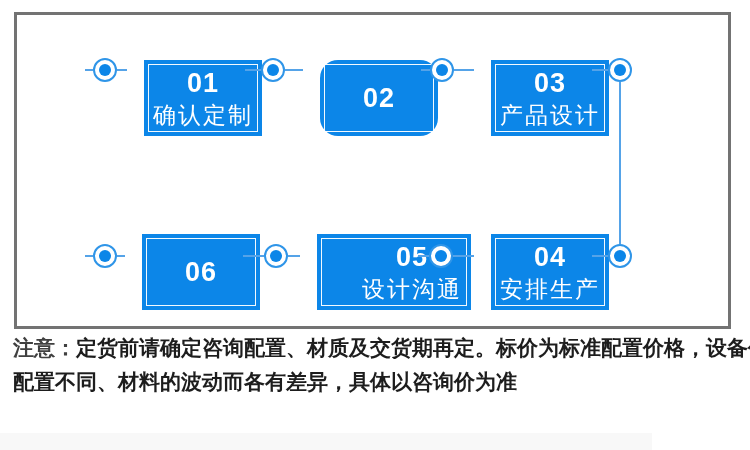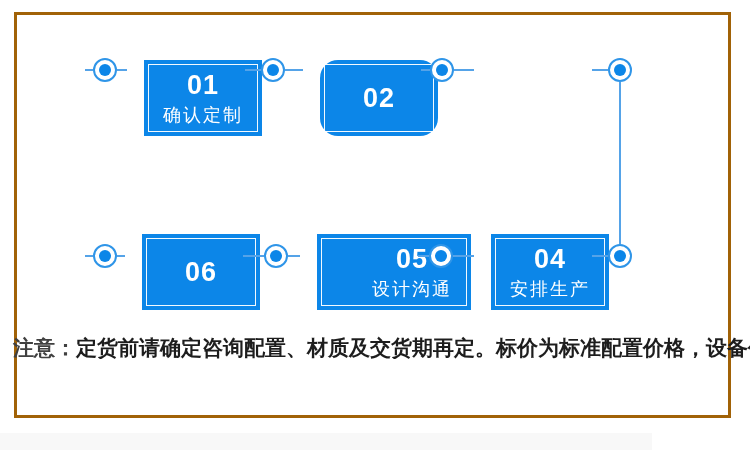--- a/index.html
+++ b/index.html
@@ -5,40 +5,40 @@
   html,body{margin:0;padding:0;}
   body{
     width:750px;height:450px;position:relative;overflow:hidden;
     background:#ffffff;
     font-family:"Liberation Sans","DejaVu Sans",sans-serif;
   }
   .stage{position:absolute;left:0;top:0;width:750px;height:450px;}
 
   
   .panel{
-    position:absolute;left:14px;top:12px;width:717px;height:406px;
-    border:3px solid #a16207;background:#ffffff;box-sizing:border-box;
+    position:absolute;left:14px;top:12px;width:717px;height:317px;
+    border:3px solid #737373;background:#ffffff;box-sizing:border-box;
   }
 
   
   .step-box{
     position:absolute;width:118px;height:76px;background:#0c86e8;
     display:flex;flex-direction:column;align-items:center;justify-content:center;
     color:#ffffff;text-align:center;
   }
   .step-box::before{
     content:"";position:absolute;left:4px;top:4px;right:4px;bottom:4px;
     border:1px solid rgba(255,255,255,0.95);pointer-events:none;
   }
   .step-number{
     font-size:27px;font-weight:bold;line-height:1;letter-spacing:1px;
     font-family:"Liberation Sans","DejaVu Sans",sans-serif;
   }
   .step-label{
-    font-size:18px;line-height:1;margin-top:7px;letter-spacing:2px;white-space:nowrap;text-align:right;
+    font-size:23px;line-height:1;margin-top:7px;letter-spacing:2px;white-space:nowrap;text-align:right;
   }
   .b01{left:127px;top:45px;}
   .b02{left:303px;top:45px;border-radius:18px;}
   .b03{left:474px;top:45px;}
   .b04{left:474px;top:219px;}
   .b05{left:300px;top:219px;padding-left:36px;}
   .b06{left:125px;top:219px;}
 
   
   .node{
@@ -98,20 +98,24 @@
 
   <div class="panel">
 
     <div class="step-box b01">
       <div class="step-number">01</div>
       <div class="step-label">确认定制</div>
     </div>
     <div class="step-box b02">
       <div class="step-number">02</div>
     </div>
+    <div class="step-box b03">
+      <div class="step-number">03</div>
+      <div class="step-label">产品设计</div>
+    </div>
 
     <div class="step-box b04">
       <div class="step-number">04</div>
       <div class="step-label">安排生产</div>
     </div>
     <div class="step-box b05">
       <div class="step-number">05</div>
       <div class="step-label">设计沟通</div>
     </div>
     <div class="step-box b06">
@@ -140,17 +144,18 @@
   <div class="hline s8"></div>
   <div class="hline s9"></div>
   <div class="hline s10"></div>
   <div class="hline s11"></div>
   <div class="hline s12"></div>
   <div class="hline s13"></div>
   <div class="vline v1"></div>
 
   <div class="note">
     <p><span class="note-prefix">注意：</span><span>定货前请确定咨询配置、材质及交货期再定。标价为标准配置价格，设备价格随</span></p>
+    <p>配置不同、材料的波动而各有差异，具体以咨询价为准</p>
   </div>
 
   <div class="footer-strip"></div>
 
 </div>
 
 </body></html>

